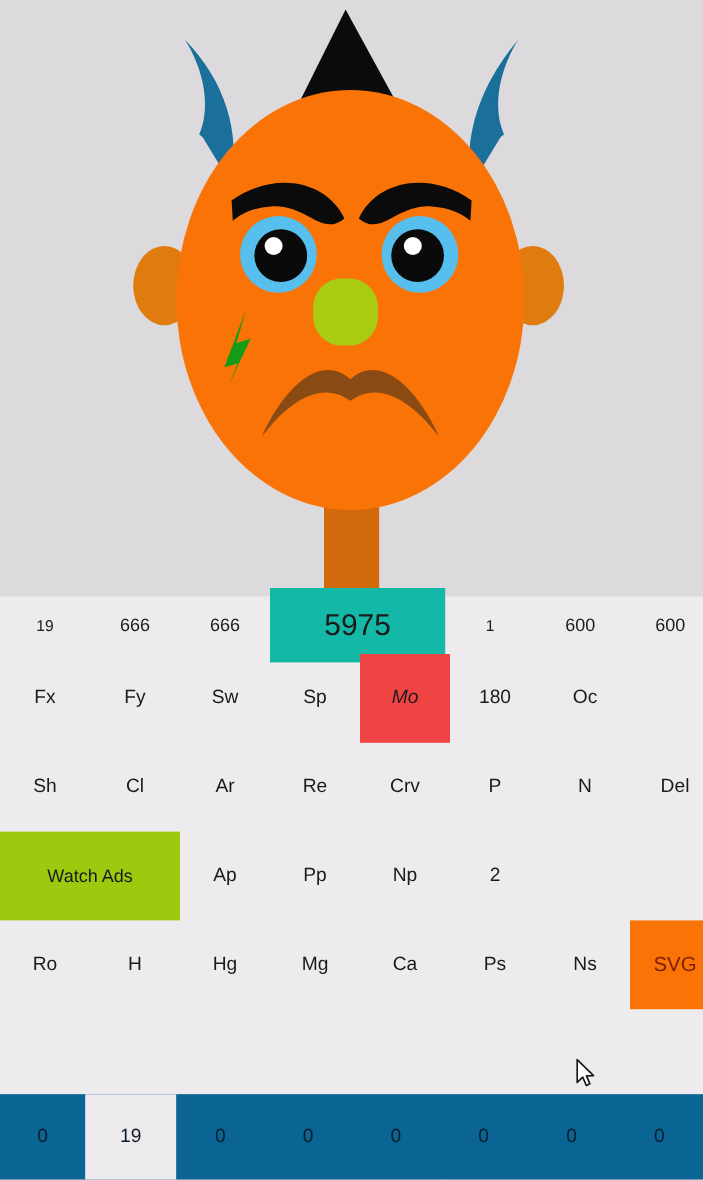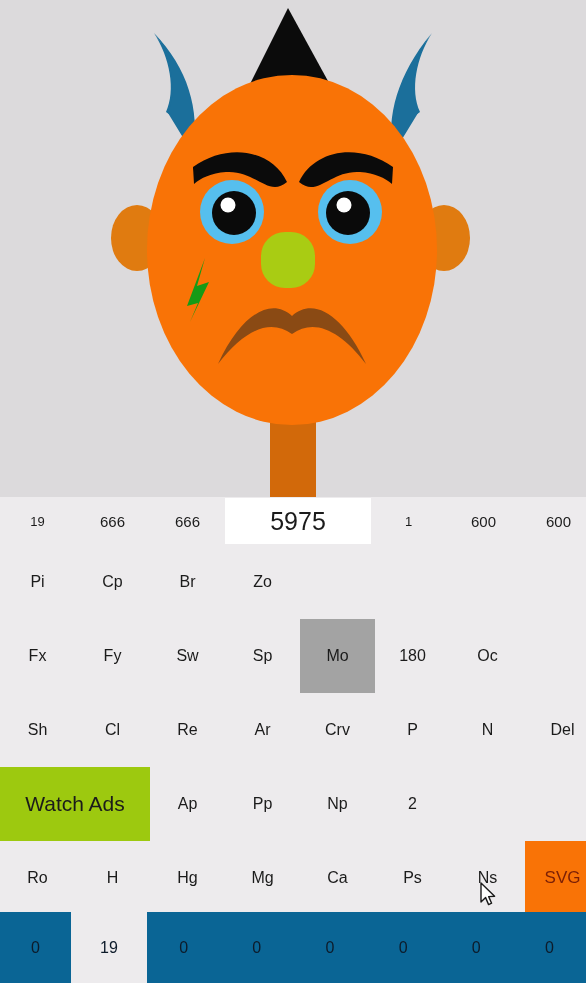--- a/index.html
+++ b/index.html
@@ -55,40 +55,41 @@
     font-size: 16px;
     color: #1b1b1b;
     box-sizing: border-box;
     user-select: none;
   }
   .cell.empty { color: transparent; }
 
   
   .row-values .cell { font-size: 15px; font-weight: 400; }
   .cell.value-focus {
-    background: #ffffff;
+    background: #14b8a6;
     font-size: 25px;
     flex: 0 0 146px;
     width: 146px;
-    height: 46px;
+    height: 62px;
   }
   .cell.v-small { font-size: 13px; }
   .cell.v-med   { font-size: 15px; }
 
   
   .cell.btn-red {
-    background: #a3a3a3;
-    height: 74px;
+    background: #ef4444;
+    height: 74px;
+    font-style: italic;
   }
   .cell.btn-green {
     background: #9dc90f;
     height: 74px;
     flex: 0 0 150px;
     width: 150px;
-    font-size: 21px;
+    font-size: 15px;
   }
   .cell.btn-orange {
     background: #f97306;
     height: 74px;
     color: #7a1f06;
     font-size: 17px;
   }
 
   
   #status-bar {
@@ -181,46 +182,36 @@
   <div class="grid-row row-values">
     <div class="cell v-small">19</div>
     <div class="cell v-med">666</div>
     <div class="cell v-med">666</div>
     <div class="cell value-focus">5975</div>
     <div class="cell v-small">1</div>
     <div class="cell v-med">600</div>
     <div class="cell v-med">600</div>
   </div>
 
-  <div class="grid-row">
-    <div class="cell">Pi</div>
-    <div class="cell">Cp</div>
-    <div class="cell">Br</div>
-    <div class="cell">Zo</div>
-    <div class="cell empty"></div>
-    <div class="cell empty"></div>
-    <div class="cell empty"></div>
-    <div class="cell empty"></div>
-  </div>
 
   <div class="grid-row">
     <div class="cell">Fx</div>
     <div class="cell">Fy</div>
     <div class="cell">Sw</div>
     <div class="cell">Sp</div>
     <div class="cell btn-red">Mo</div>
     <div class="cell">180</div>
     <div class="cell">Oc</div>
   </div>
 
   <div class="grid-row">
     <div class="cell">Sh</div>
     <div class="cell">Cl</div>
+    <div class="cell">Ar</div>
     <div class="cell">Re</div>
-    <div class="cell">Ar</div>
     <div class="cell">Crv</div>
     <div class="cell">P</div>
     <div class="cell">N</div>
     <div class="cell">Del</div>
   </div>
 
   <div class="grid-row">
     <div class="cell btn-green">Watch Ads</div>
     <div class="cell">Ap</div>
     <div class="cell">Pp</div>

